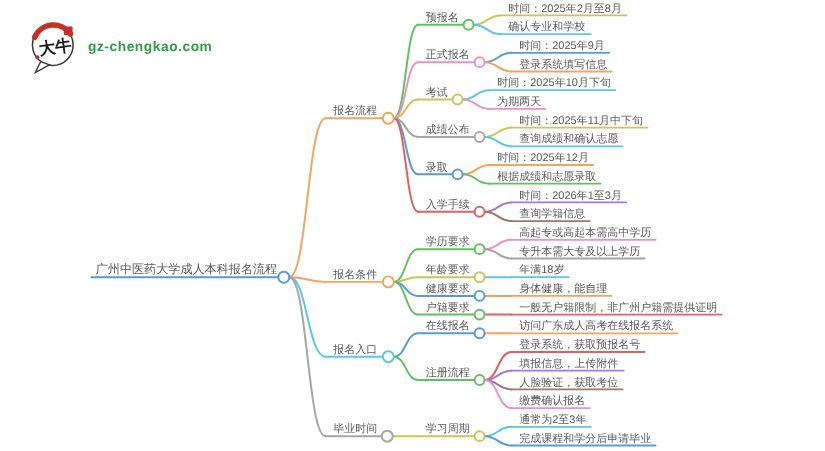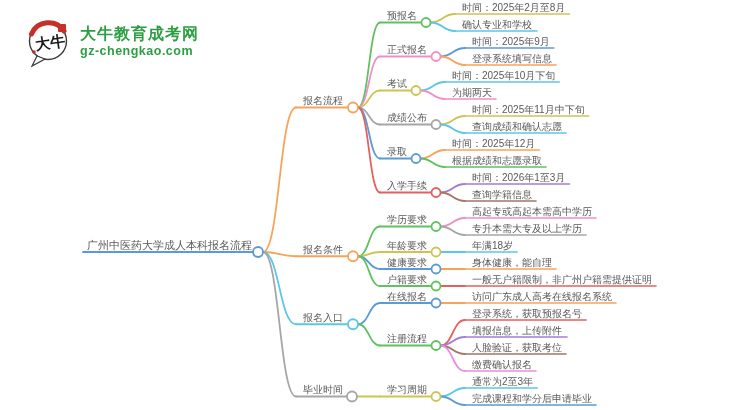--- a/index.html
+++ b/index.html
@@ -29,21 +29,20 @@
       <svg width="46" height="52" viewBox="0 0 46 52">
         <circle cx="22" cy="25" r="18.5" fill="#ffffff" stroke="#3a3a3a" stroke-width="1.4"></circle>
         <path d="M 5.5 18 A 18.5 18.5 0 0 1 38 15" fill="none" stroke="#c53028" stroke-width="5" stroke-linecap="round"></path>
         <rect x="32" y="8" width="8" height="8" rx="1" fill="#c53028"></rect>
         <polygon points="11,40 6,50 19,43" fill="#ffffff" stroke="#3a3a3a" stroke-width="1.2"></polygon>
         <circle cx="8" cy="36" r="1.8" fill="#c53028"></circle>
         <text x="9" y="32" font-size="15" font-weight="bold" fill="#1a1a1a" transform="rotate(-8 22 25)">大牛</text>
       </svg>
     </div>
     <div class="logo-text">
-      <div class="brand">大牛教育成考网</div>
       <div class="domain">gz-chengkao.com</div>
     </div>
   </div>
 
   
   <svg id="mm" width="750" height="410" viewBox="0 0 750 410">
       <g>
         <path d="M 263 252 C 279.5 252, 279.5 107.5, 296 107.5" fill="none" stroke="#f7a35c" stroke-width="1.8" stroke-linecap="round"></path>
         <path d="M 358 107.5 C 369 107.5, 369 22.5, 380 22.5" fill="none" stroke="#61c161" stroke-width="1.8" stroke-linecap="round"></path>
         <path d="M 430.5 22.5 C 442.75 22.5, 442.75 14, 455 14" fill="none" stroke="#cdc455" stroke-width="1.8" stroke-linecap="round"></path>

